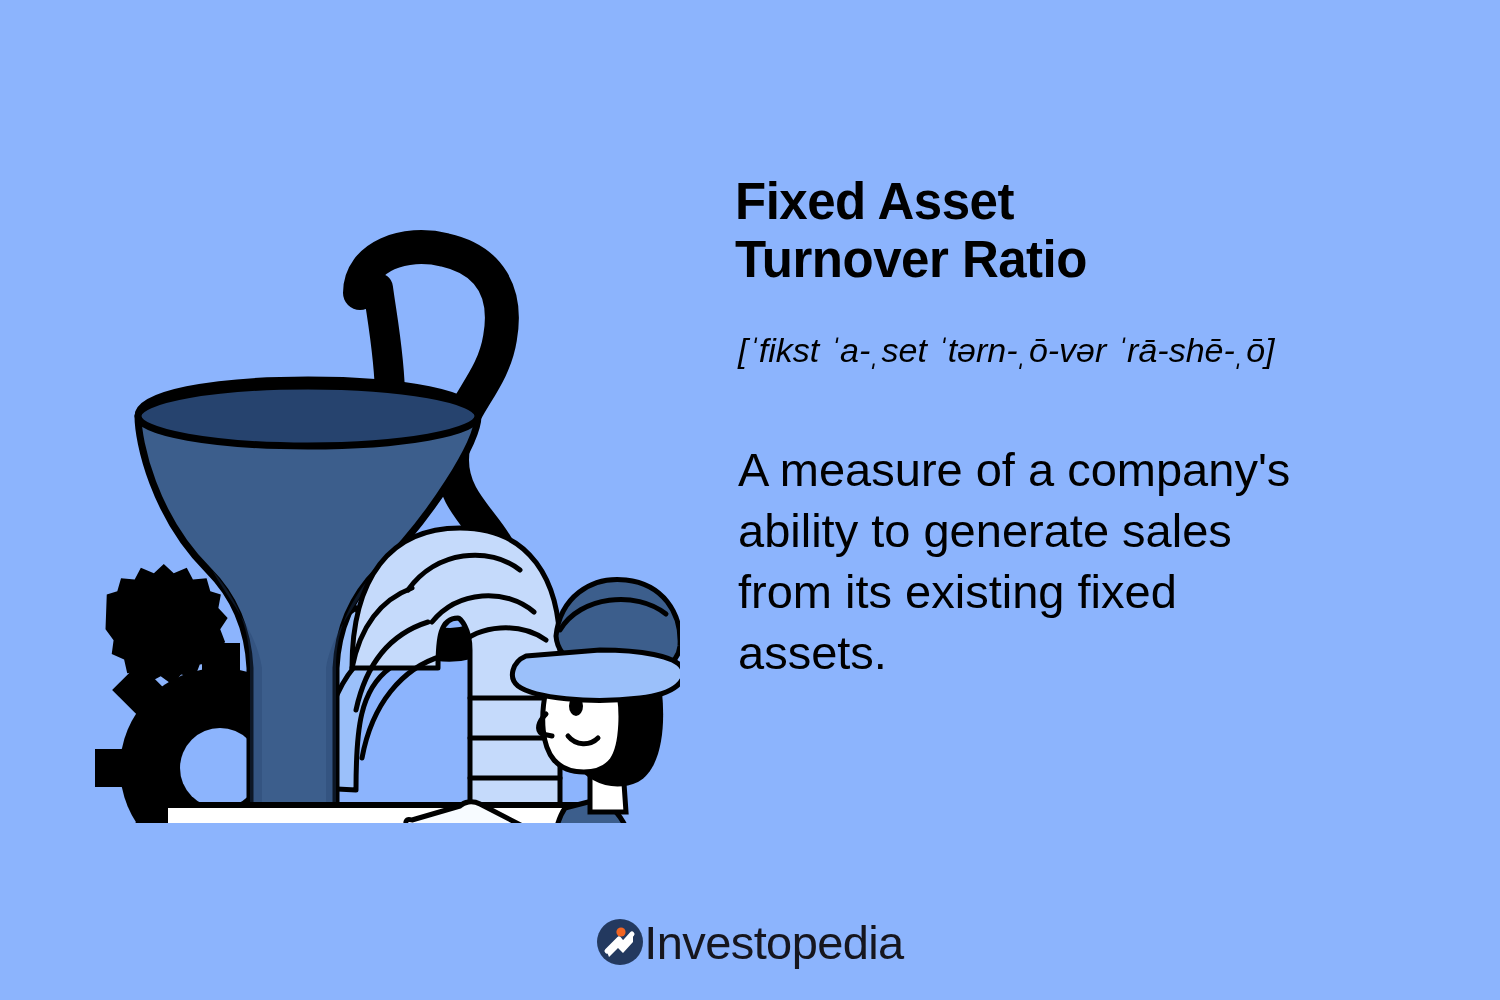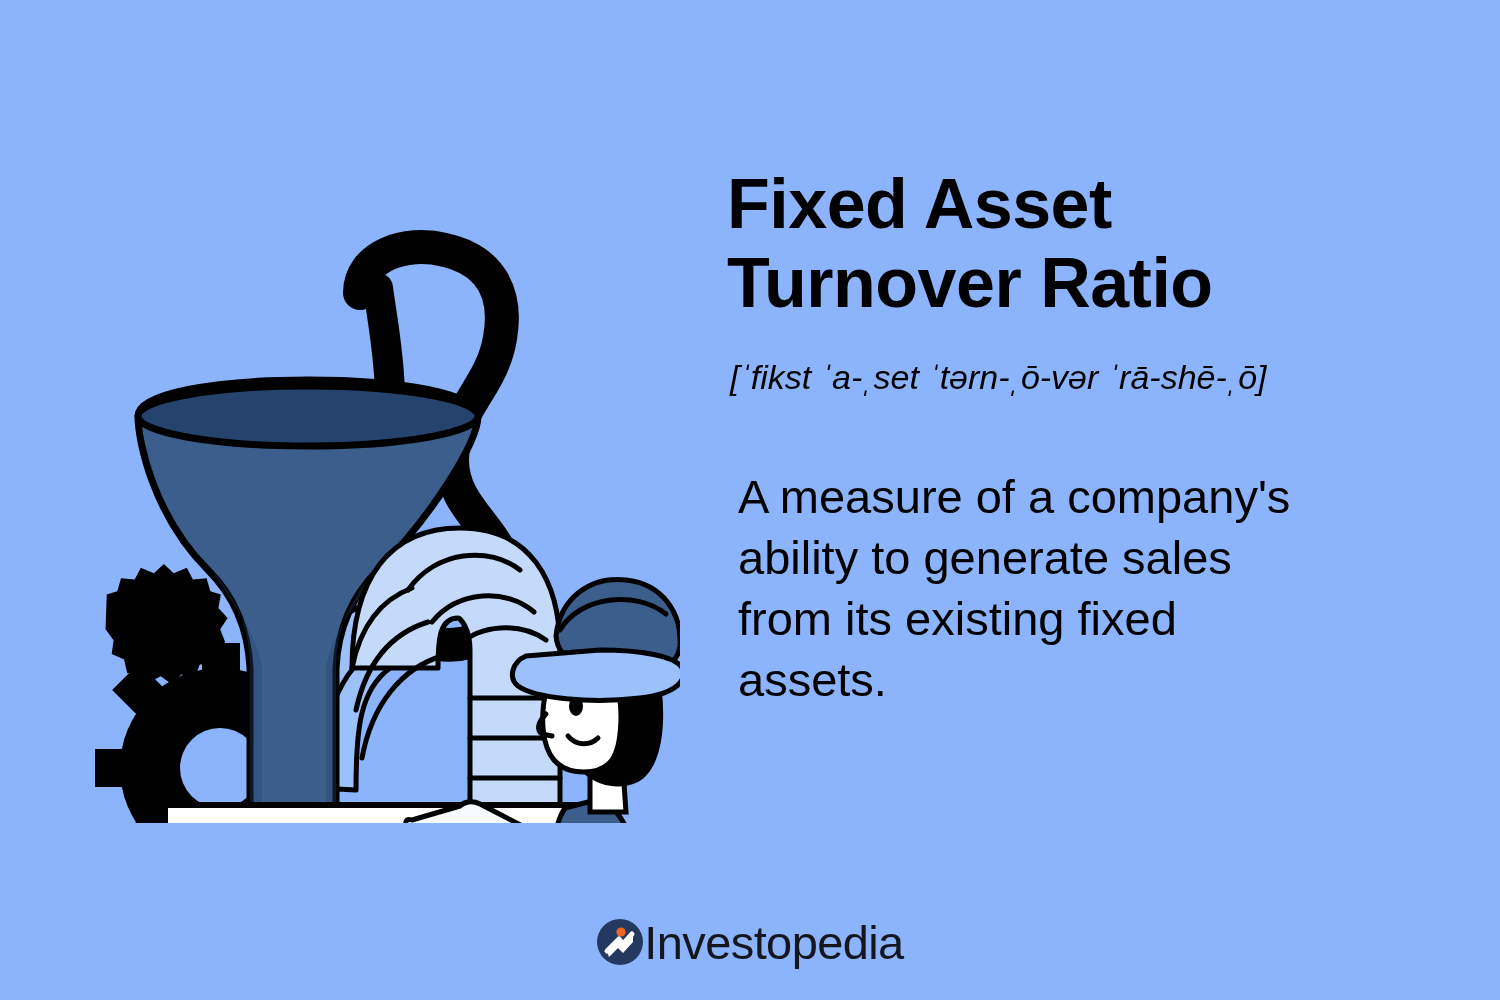--- a/index.html
+++ b/index.html
@@ -27,31 +27,31 @@
   #illustration svg { display: block; width: 100%; height: 100%; }
 
   
   #text-col {
     position: absolute;
     left: 722px;
     top: 160px;
     width: 640px;
   }
   #title {
-    margin: 5px;
+    margin: 13px;
     font-family: "Liberation Sans", sans-serif;
     font-weight: bold;
-    font-size: 70px;
+    font-size: 51px;
     line-height: 1.13;
     letter-spacing: -0.5px;
     color: #000000;
     white-space: pre-line;
   }
   #pronunciation {
-    margin: 8px;
+    margin: 16px;
     padding-top: 26px;
     font-family: "Liberation Sans", sans-serif;
     font-style: italic;
     font-size: 34px;
     line-height: 1.2;
     color: #000000;
     white-space: nowrap;
   }
   #definition {
     margin: 16px;

